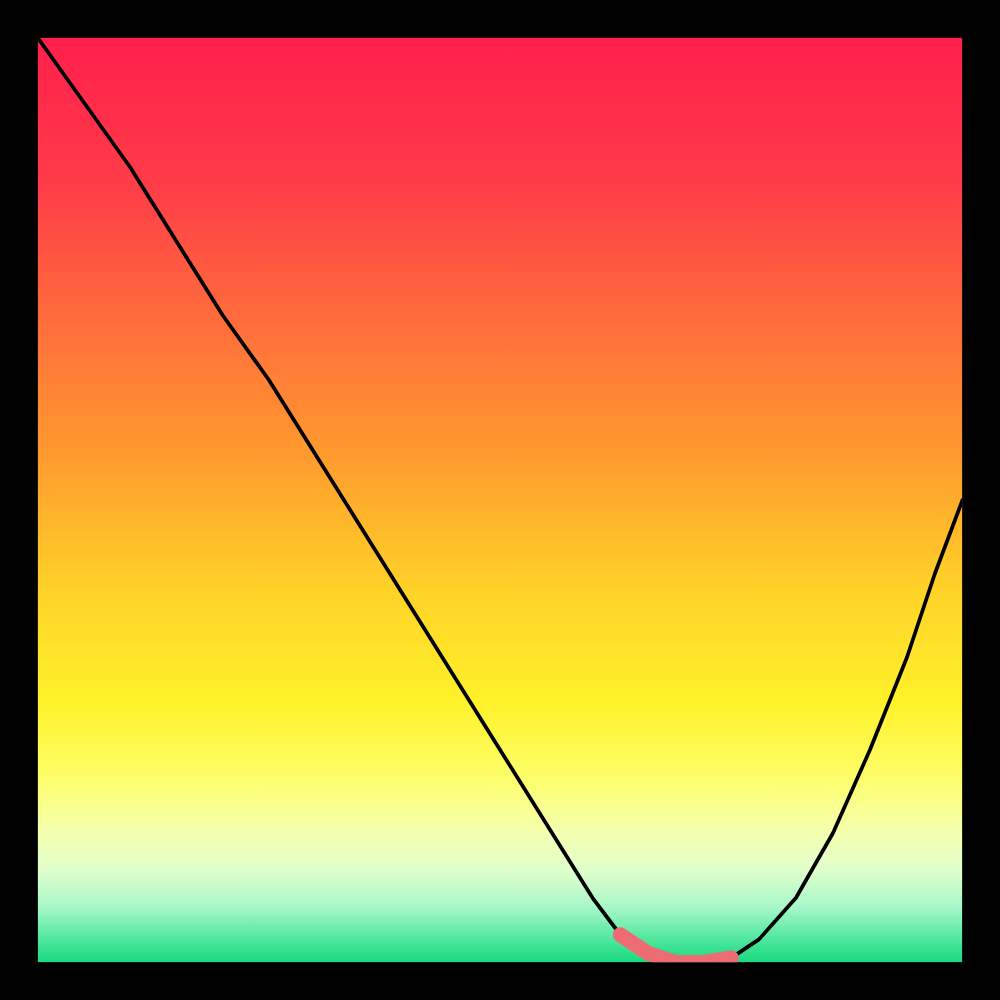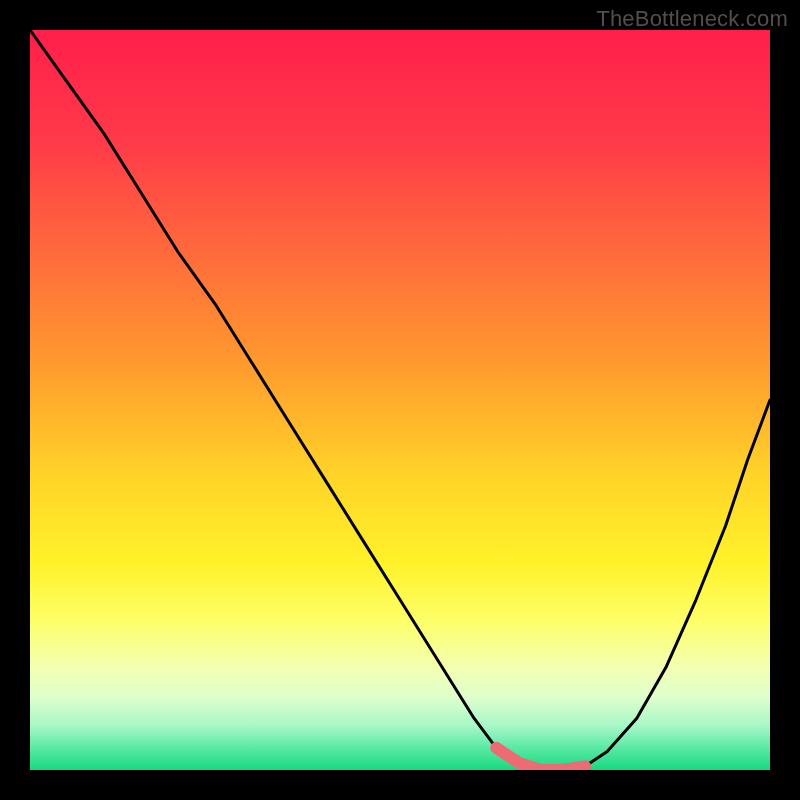--- a/index.html
+++ b/index.html
@@ -79,15 +79,14 @@
       <rect x="0" y="0" width="740" height="740" fill="url(#bg-grad)"></rect>
     </svg>
 
     <svg class="curve" viewBox="0 0 740 740" preserveAspectRatio="none">
       <path id="curve-path" fill="none" stroke-width="3" stroke-linecap="round" stroke-linejoin="round" d="M0.00 0.00 L37.00 51.80 L74.00 103.60 L111.00 162.80 L148.00 222.00 L185.00 273.80 L222.00 333.00 L259.00 392.20 L296.00 451.40 L333.00 510.60 L370.00 569.80 L407.00 629.00 L444.00 688.20 L466.20 717.80 L488.40 732.60 L510.60 740.00 L532.80 740.00 L555.00 736.30 L577.20 721.50 L606.80 688.20 L636.40 636.40 L666.00 569.80 L695.60 495.80 L717.80 429.20 L740.00 370.00" stroke="#000000"></path>
       <path id="accent-path" fill="none" stroke-width="12" stroke-linecap="round" stroke-linejoin="round" d="M466.20 717.80 L488.40 732.60 L510.60 740.00 L532.80 740.00 L555.00 736.30" stroke="#ed6b72"></path>
     </svg>
 
   </div>
 
-  <div class="watermark">TheBottleneck.com</div>
 
 </div>
 
 </body></html>

